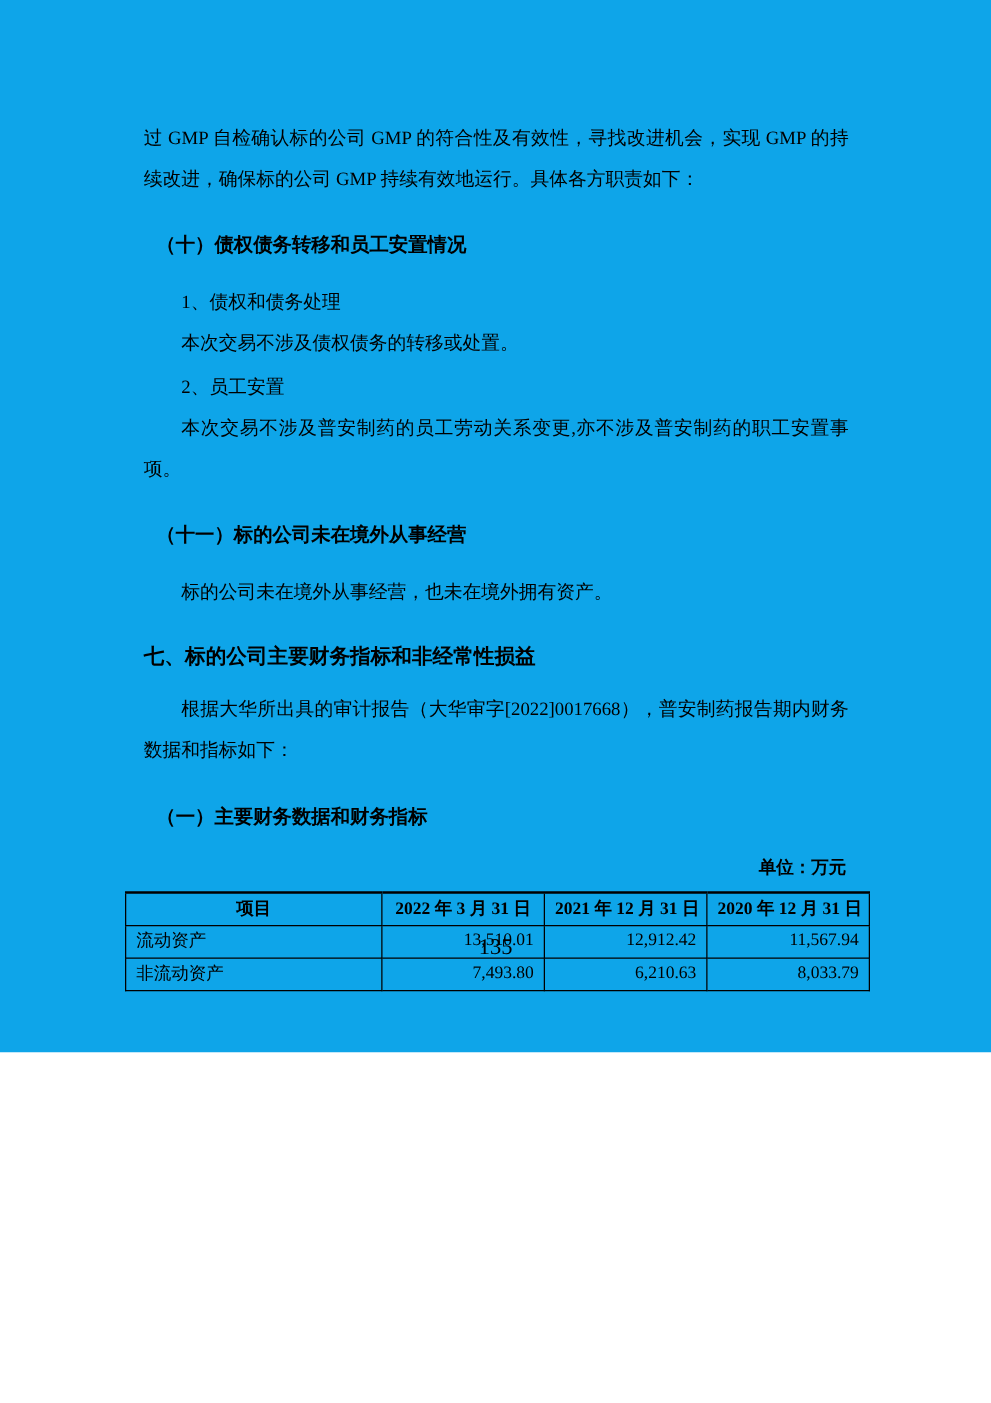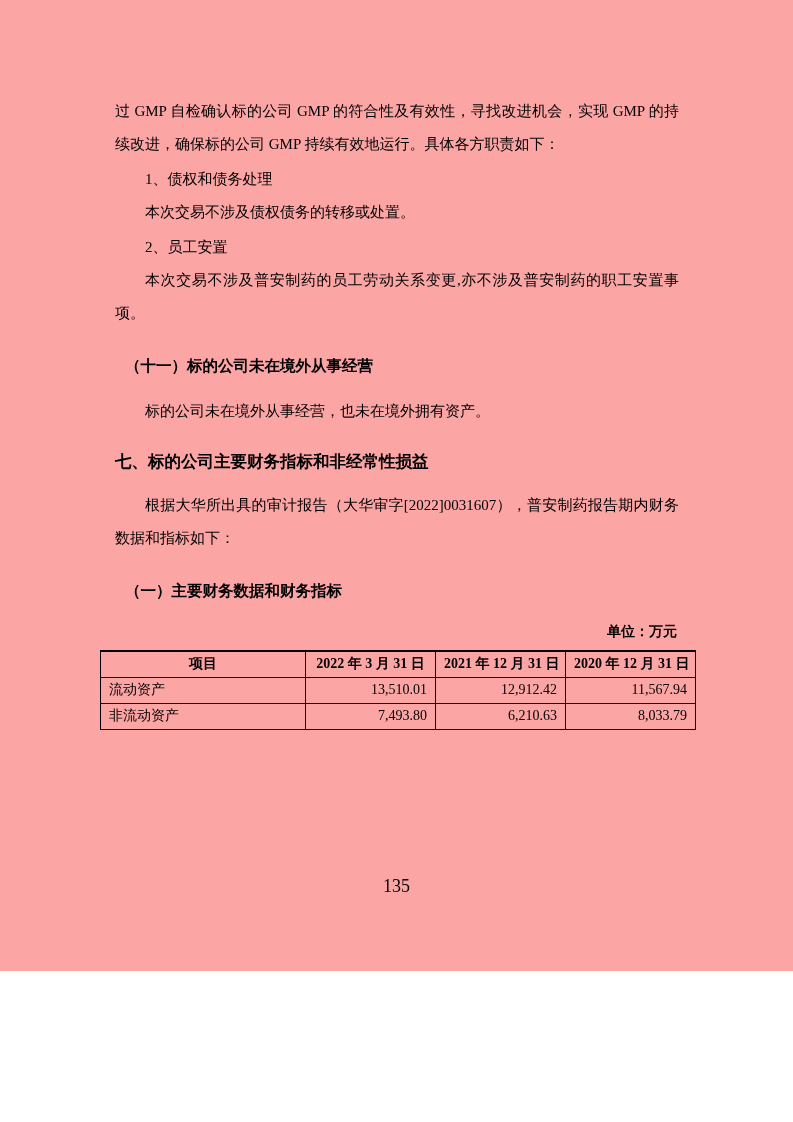--- a/index.html
+++ b/index.html
@@ -3,23 +3,23 @@
 <meta charset="utf-8">
 <style>
   html, body {
     margin: 0;
     padding: 0;
     background: #ffffff;
   }
   .page {
     position: relative;
     width: 793px;
-    height: 971px;
+    height: 842px;
     margin: 0 auto;
-    background: #fca5a5;
+    background: #0ea5e9;
     box-sizing: border-box;
     padding: 95px 114px 0 115px;
     overflow: hidden;
     font-family: "Liberation Serif", "DejaVu Serif", serif;
     font-size: 15px;
     color: #000000;
   }
   .body-para {
     margin: 0 0 2px 0;
     line-height: 33px;
@@ -36,21 +36,21 @@
   }
   h3.sub-heading {
     font-family: "Liberation Sans", "DejaVu Sans", sans-serif;
     font-size: 15.5px;
     font-weight: bold;
     margin: 23px 0 16px 0;
     line-height: 26px;
     padding-left: 10px;
   }
   h2.chapter-heading {
-    font-family: Liberation Serif, serif;
+    font-family: Liberation Sans, sans-serif;
     font-size: 16.5px;
     font-weight: bold;
     margin: 20px 0 13px 0;
     line-height: 28px;
   }
   .unit-label {
     text-align: right;
     font-size: 14px;
     line-height: 24px;
     margin: 12px 2px 6px 0;
@@ -97,36 +97,37 @@
   }
 </style>
 </head>
 <body>
 
 <div class="page">
 
   <p class="body-para">过 GMP 自检确认标的公司 GMP 的符合性及有效性，寻找改进机会，实现 GMP 的持续改进，确保标的公司 GMP 持续有效地运行。具体各方职责如下：</p>
 
 
+  <h3 class="sub-heading">（十）债权债务转移和员工安置情况</h3>
 
   <p class="list-item">1、债权和债务处理</p>
 
   <p class="body-para indent">本次交易不涉及债权债务的转移或处置。</p>
 
   <p class="list-item">2、员工安置</p>
 
   <p class="body-para indent">本次交易不涉及普安制药的员工劳动关系变更,亦不涉及普安制药的职工安置事项。</p>
 
   <h3 class="sub-heading">（十一）标的公司未在境外从事经营</h3>
 
   <p class="body-para indent">标的公司未在境外从事经营，也未在境外拥有资产。</p>
 
   <h2 class="chapter-heading">七、标的公司主要财务指标和非经常性损益</h2>
 
-  <p class="body-para indent">根据大华所出具的审计报告（大华审字[2022]0031607），普安制药报告期内财务数据和指标如下：</p>
+  <p class="body-para indent">根据大华所出具的审计报告（大华审字[2022]0017668），普安制药报告期内财务数据和指标如下：</p>
 
   <h3 class="sub-heading">（一）主要财务数据和财务指标</h3>
 
   <div class="unit-label">单位：万元</div>
 
   <table class="fin-table">
     <colgroup>
       <col class="col-item">
       <col class="col-y">
       <col class="col-y">

